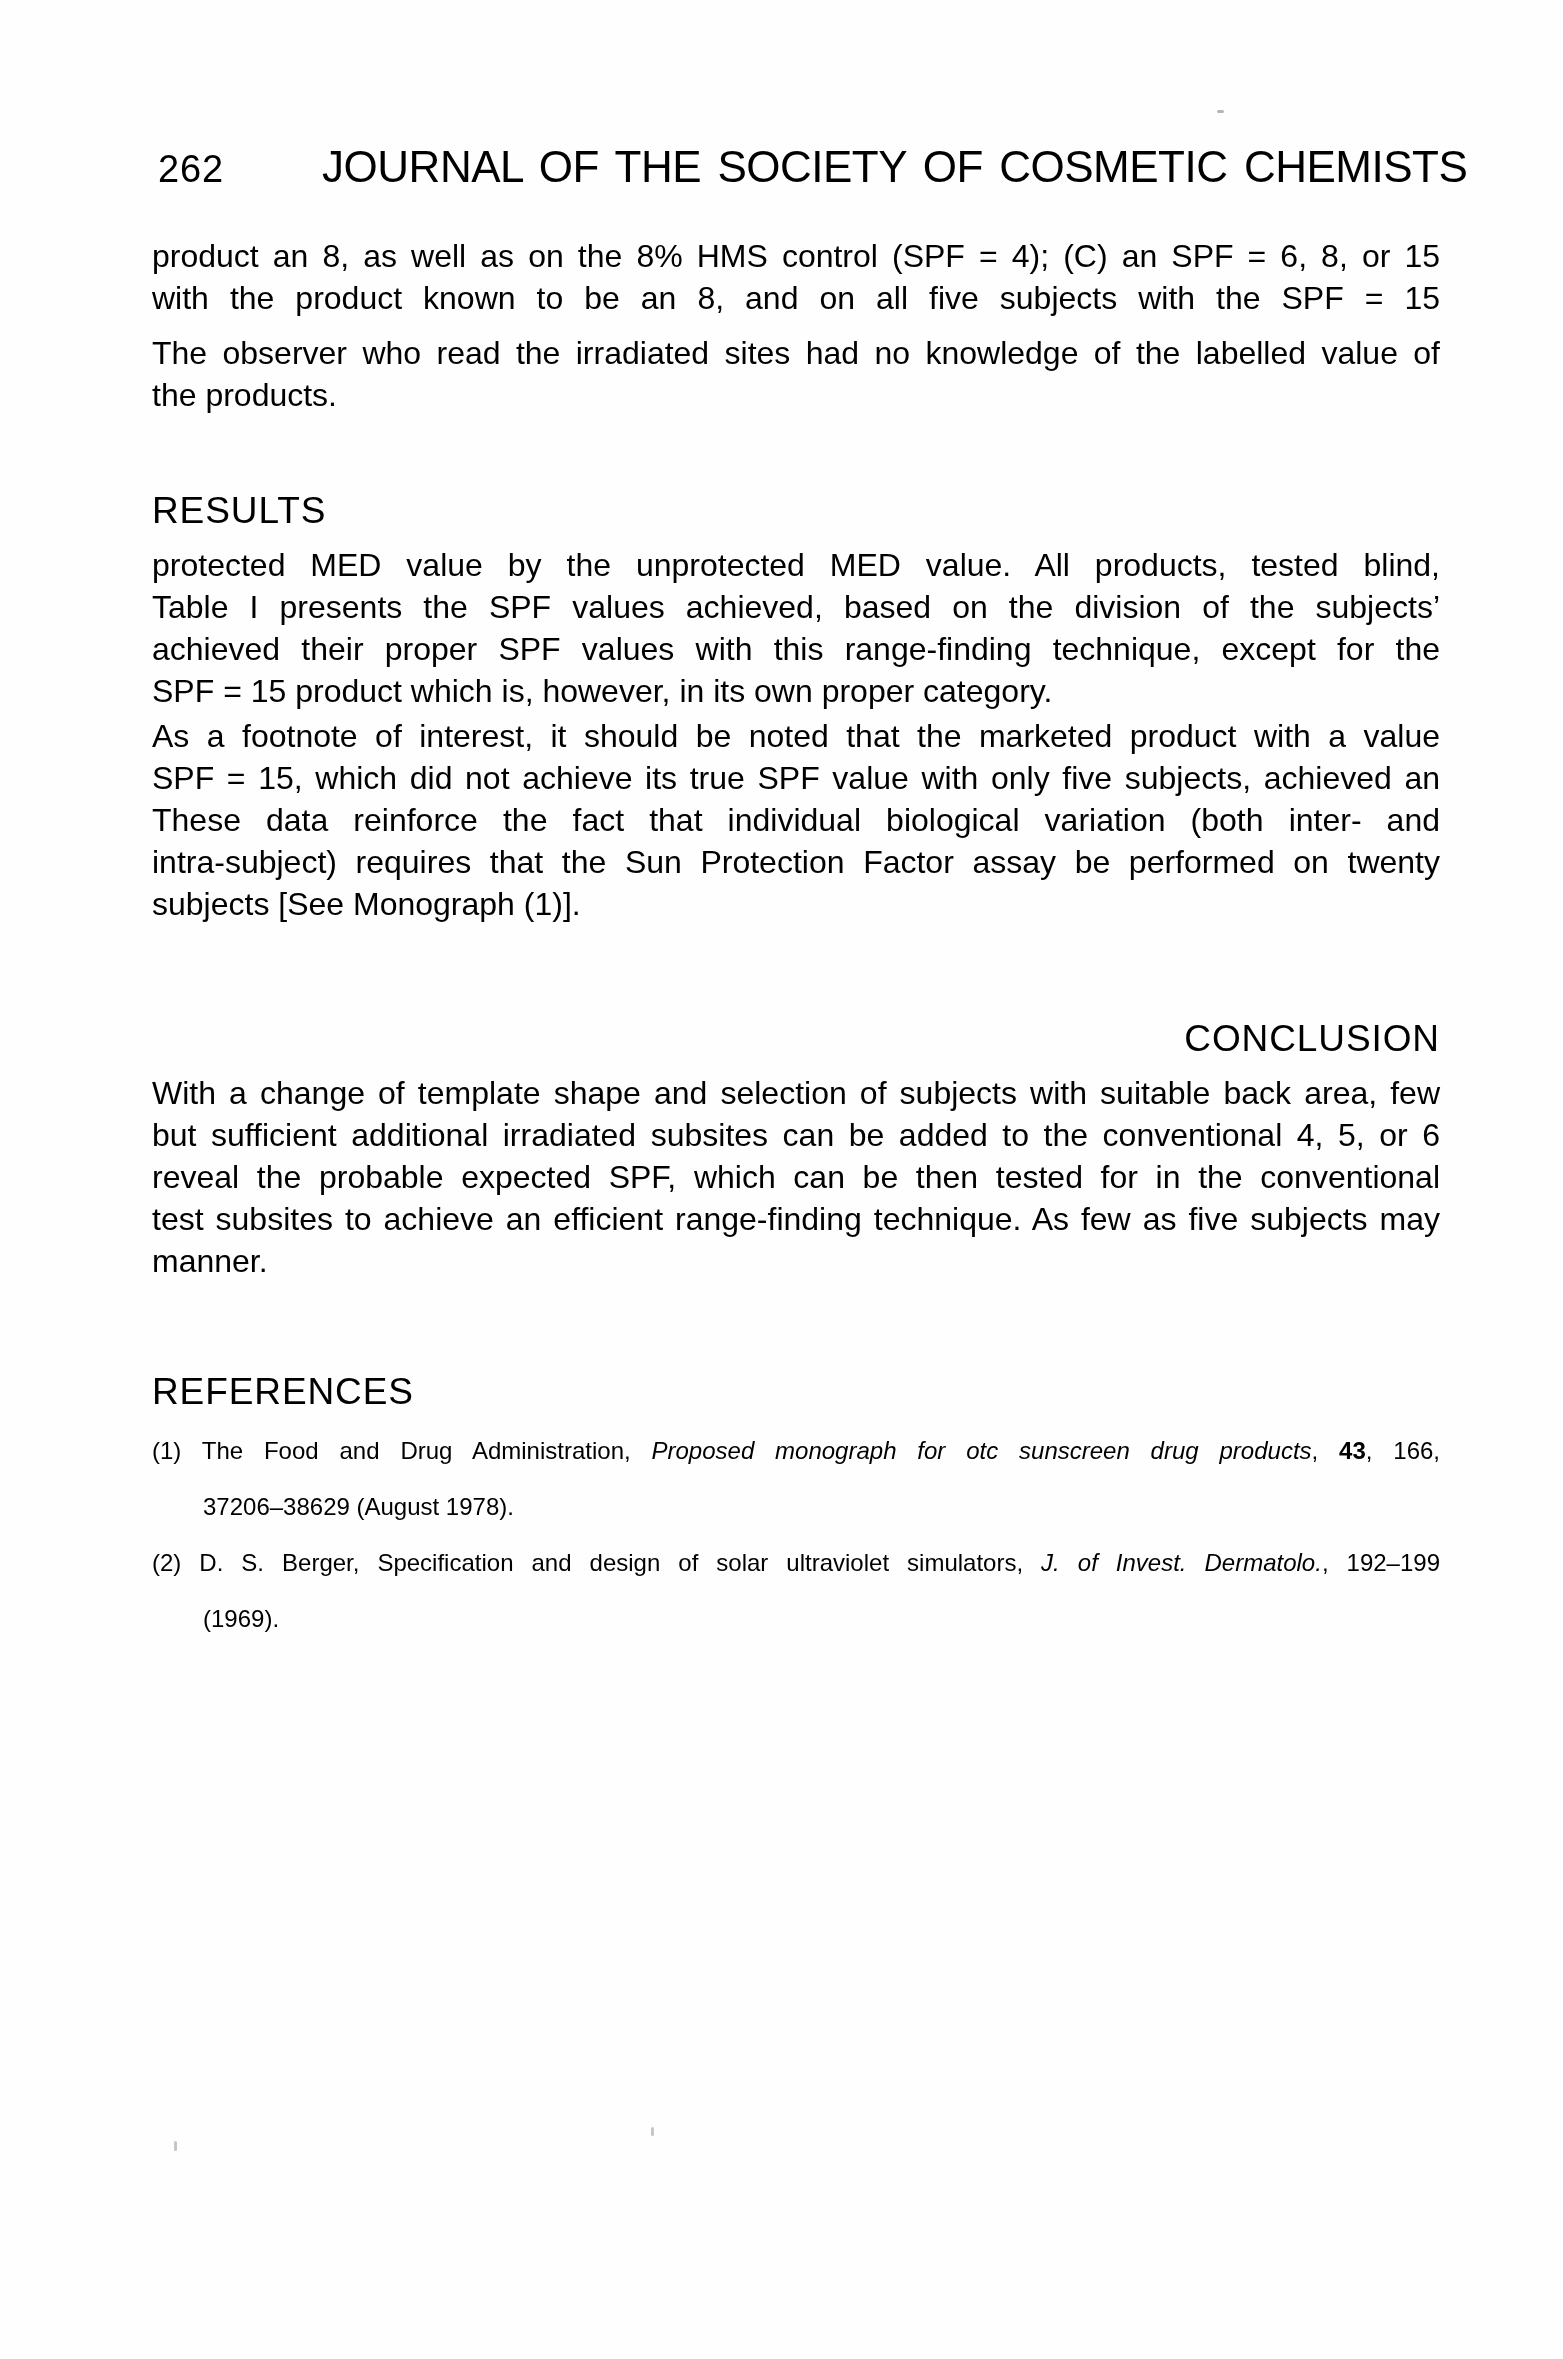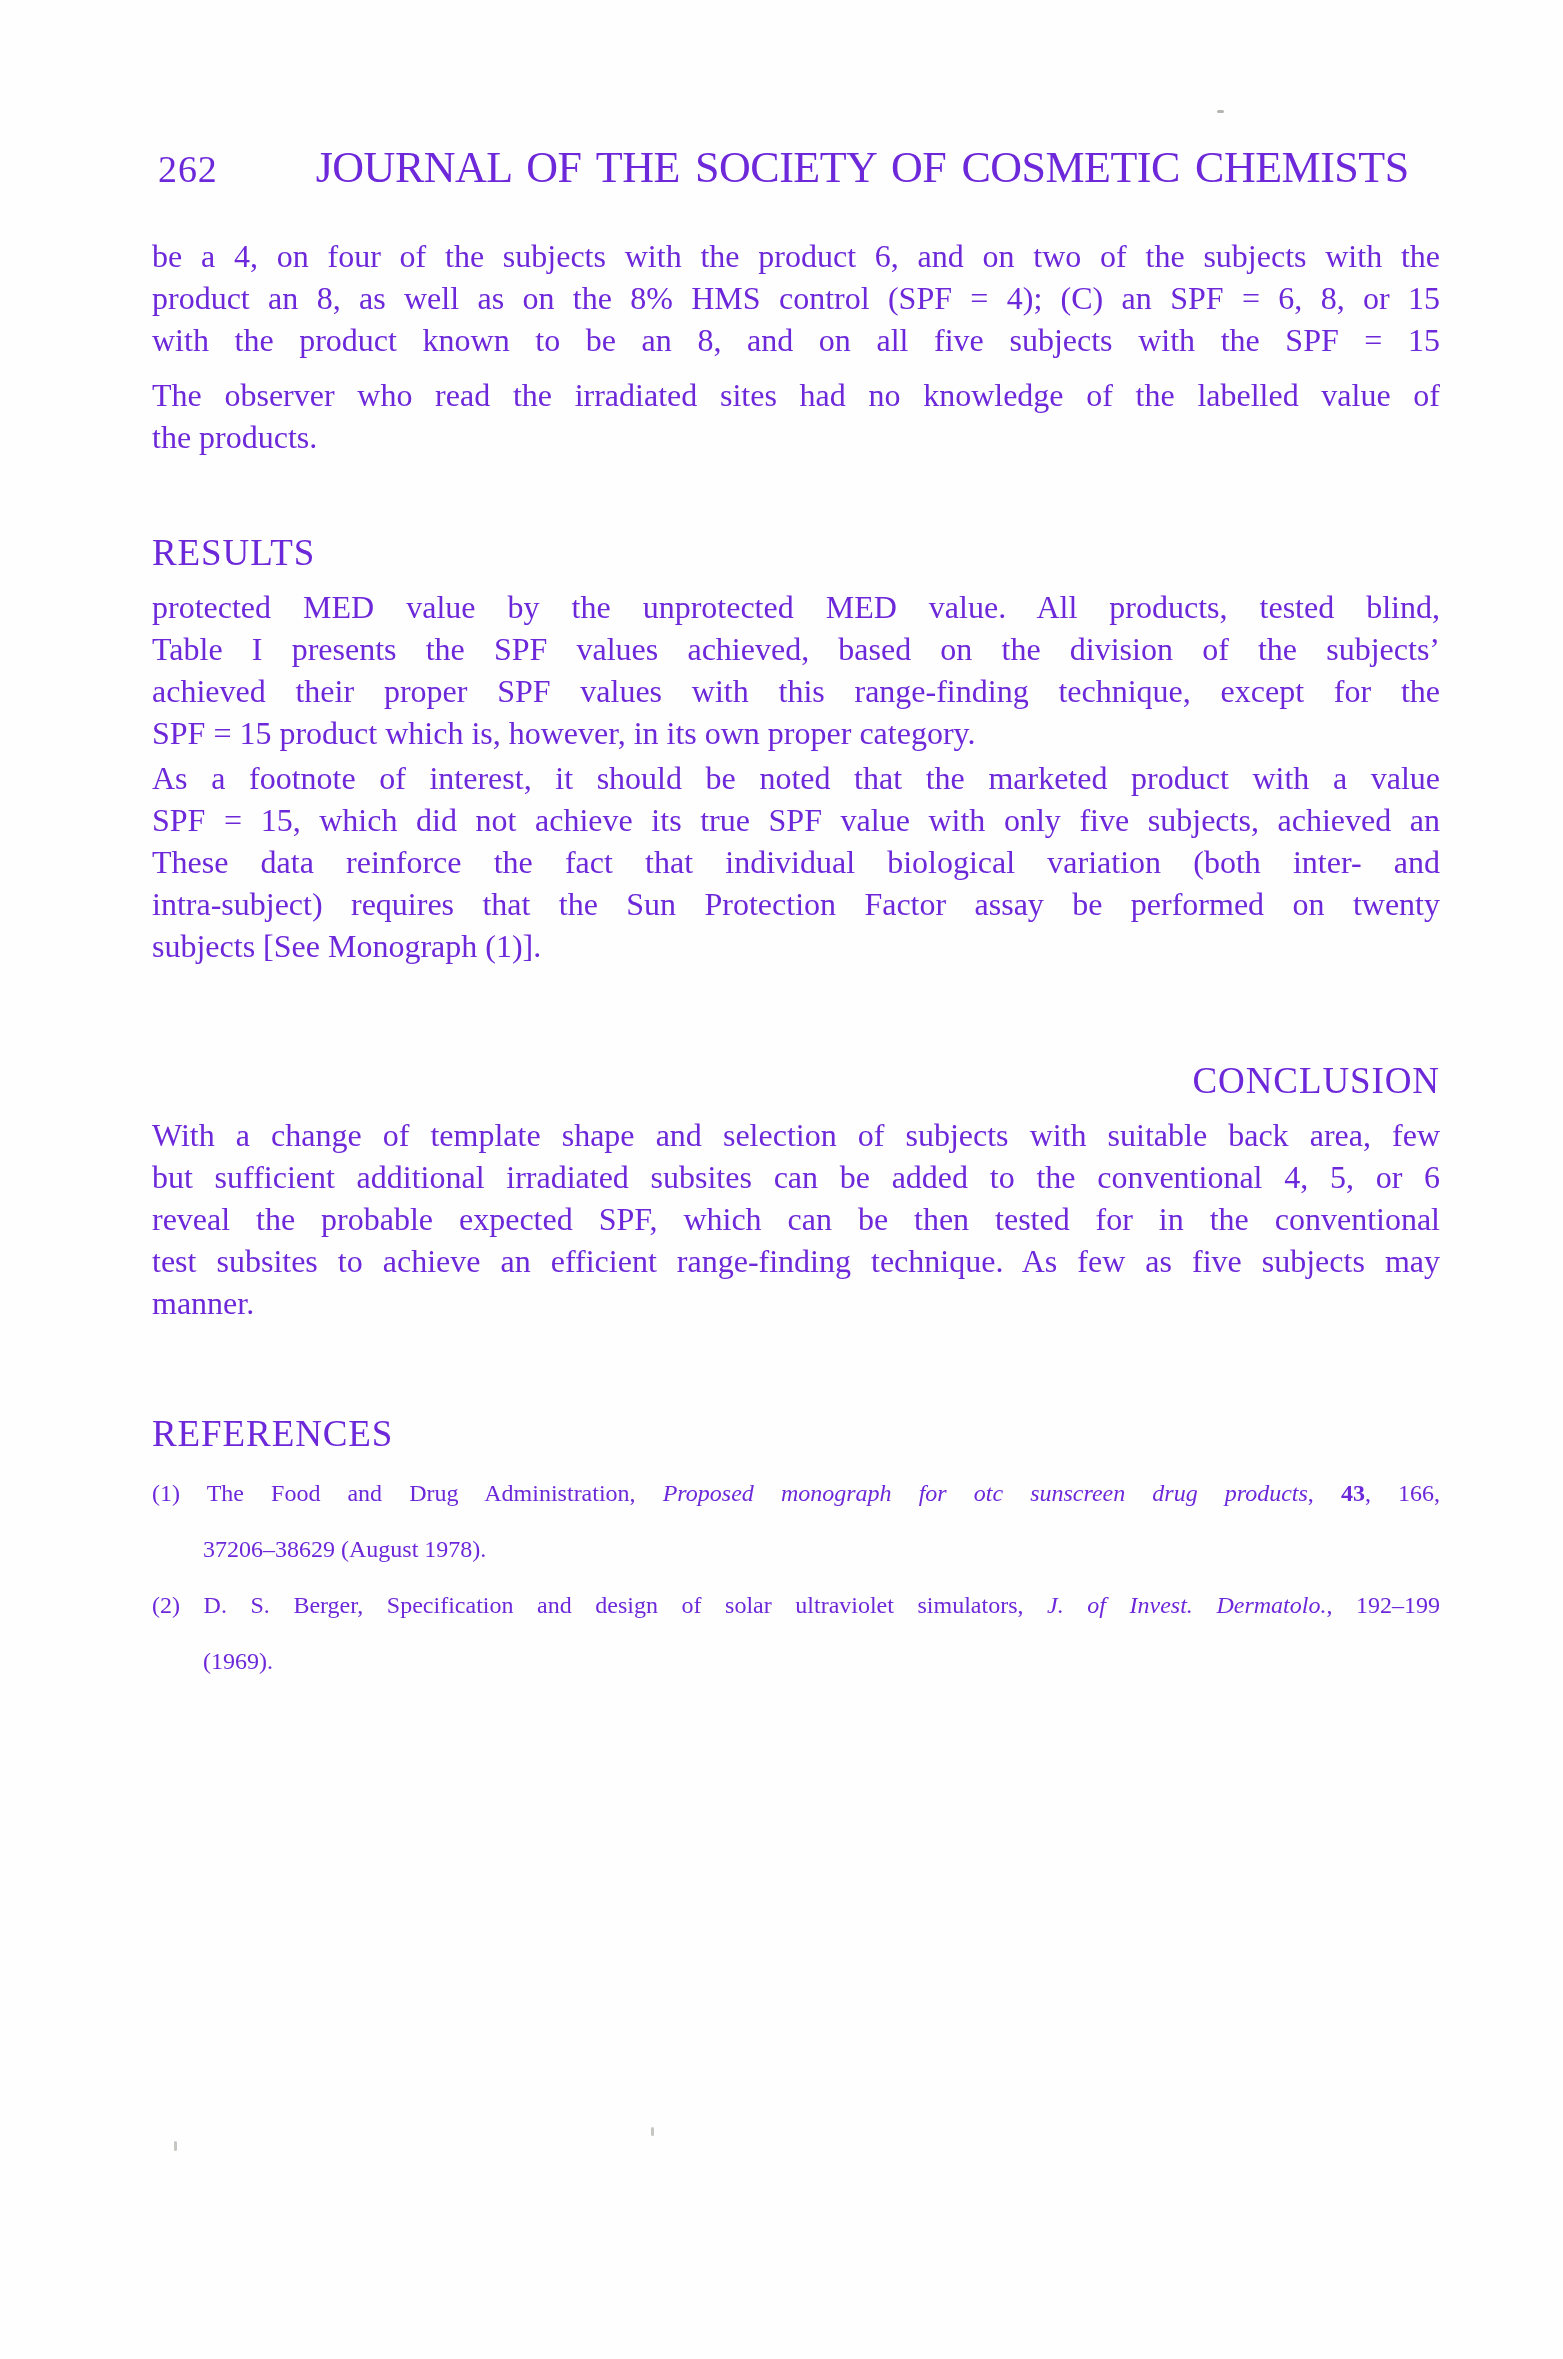--- a/index.html
+++ b/index.html
@@ -1,22 +1,22 @@
 <!DOCTYPE html>
 <html style="font-size:15px"><head>
 <meta charset="utf-8">
 <style>
   html, body { margin: 0; padding: 0; background: #e8e8e8; }
   .page {
     position: relative;
     width: 1563px;
     height: 2359px;
     background: #fefefe;
-    font-family: Liberation Serif, serif;
-    color: #6d28d9;
+    font-family: Liberation Sans, sans-serif;
+    color: #000000;
     overflow: hidden;
   }
   .page-header {
     position: absolute;
     top: 142px;
     left: 158px;
     display: flex;
     align-items: baseline;
     white-space: nowrap;
   }
@@ -94,21 +94,20 @@
 <div class="page">
 
   <header class="page-header">
     <span class="page-number">262</span>
     <span class="journal-title">JOURNAL OF THE SOCIETY OF COSMETIC CHEMISTS</span>
   </header>
 
   <main class="article-body">
 
     <div class="para">
-        <div class="line">be a 4, on four of the subjects with the product 6, and on two of the subjects with the</div>
         <div class="line">product an 8, as well as on the 8% HMS control (SPF = 4); (C) an SPF = 6, 8, or 15</div>
         <div class="line">with the product known to be an 8, and on all five subjects with the SPF = 15</div>
       </div>
 
     <div class="para mt-md">
         <div class="line">The observer who read the irradiated sites had no knowledge of the labelled value of</div>
         <div class="line last">the products.</div>
       </div>
 
     <h2 class="section-heading heading-results">RESULTS</h2>

